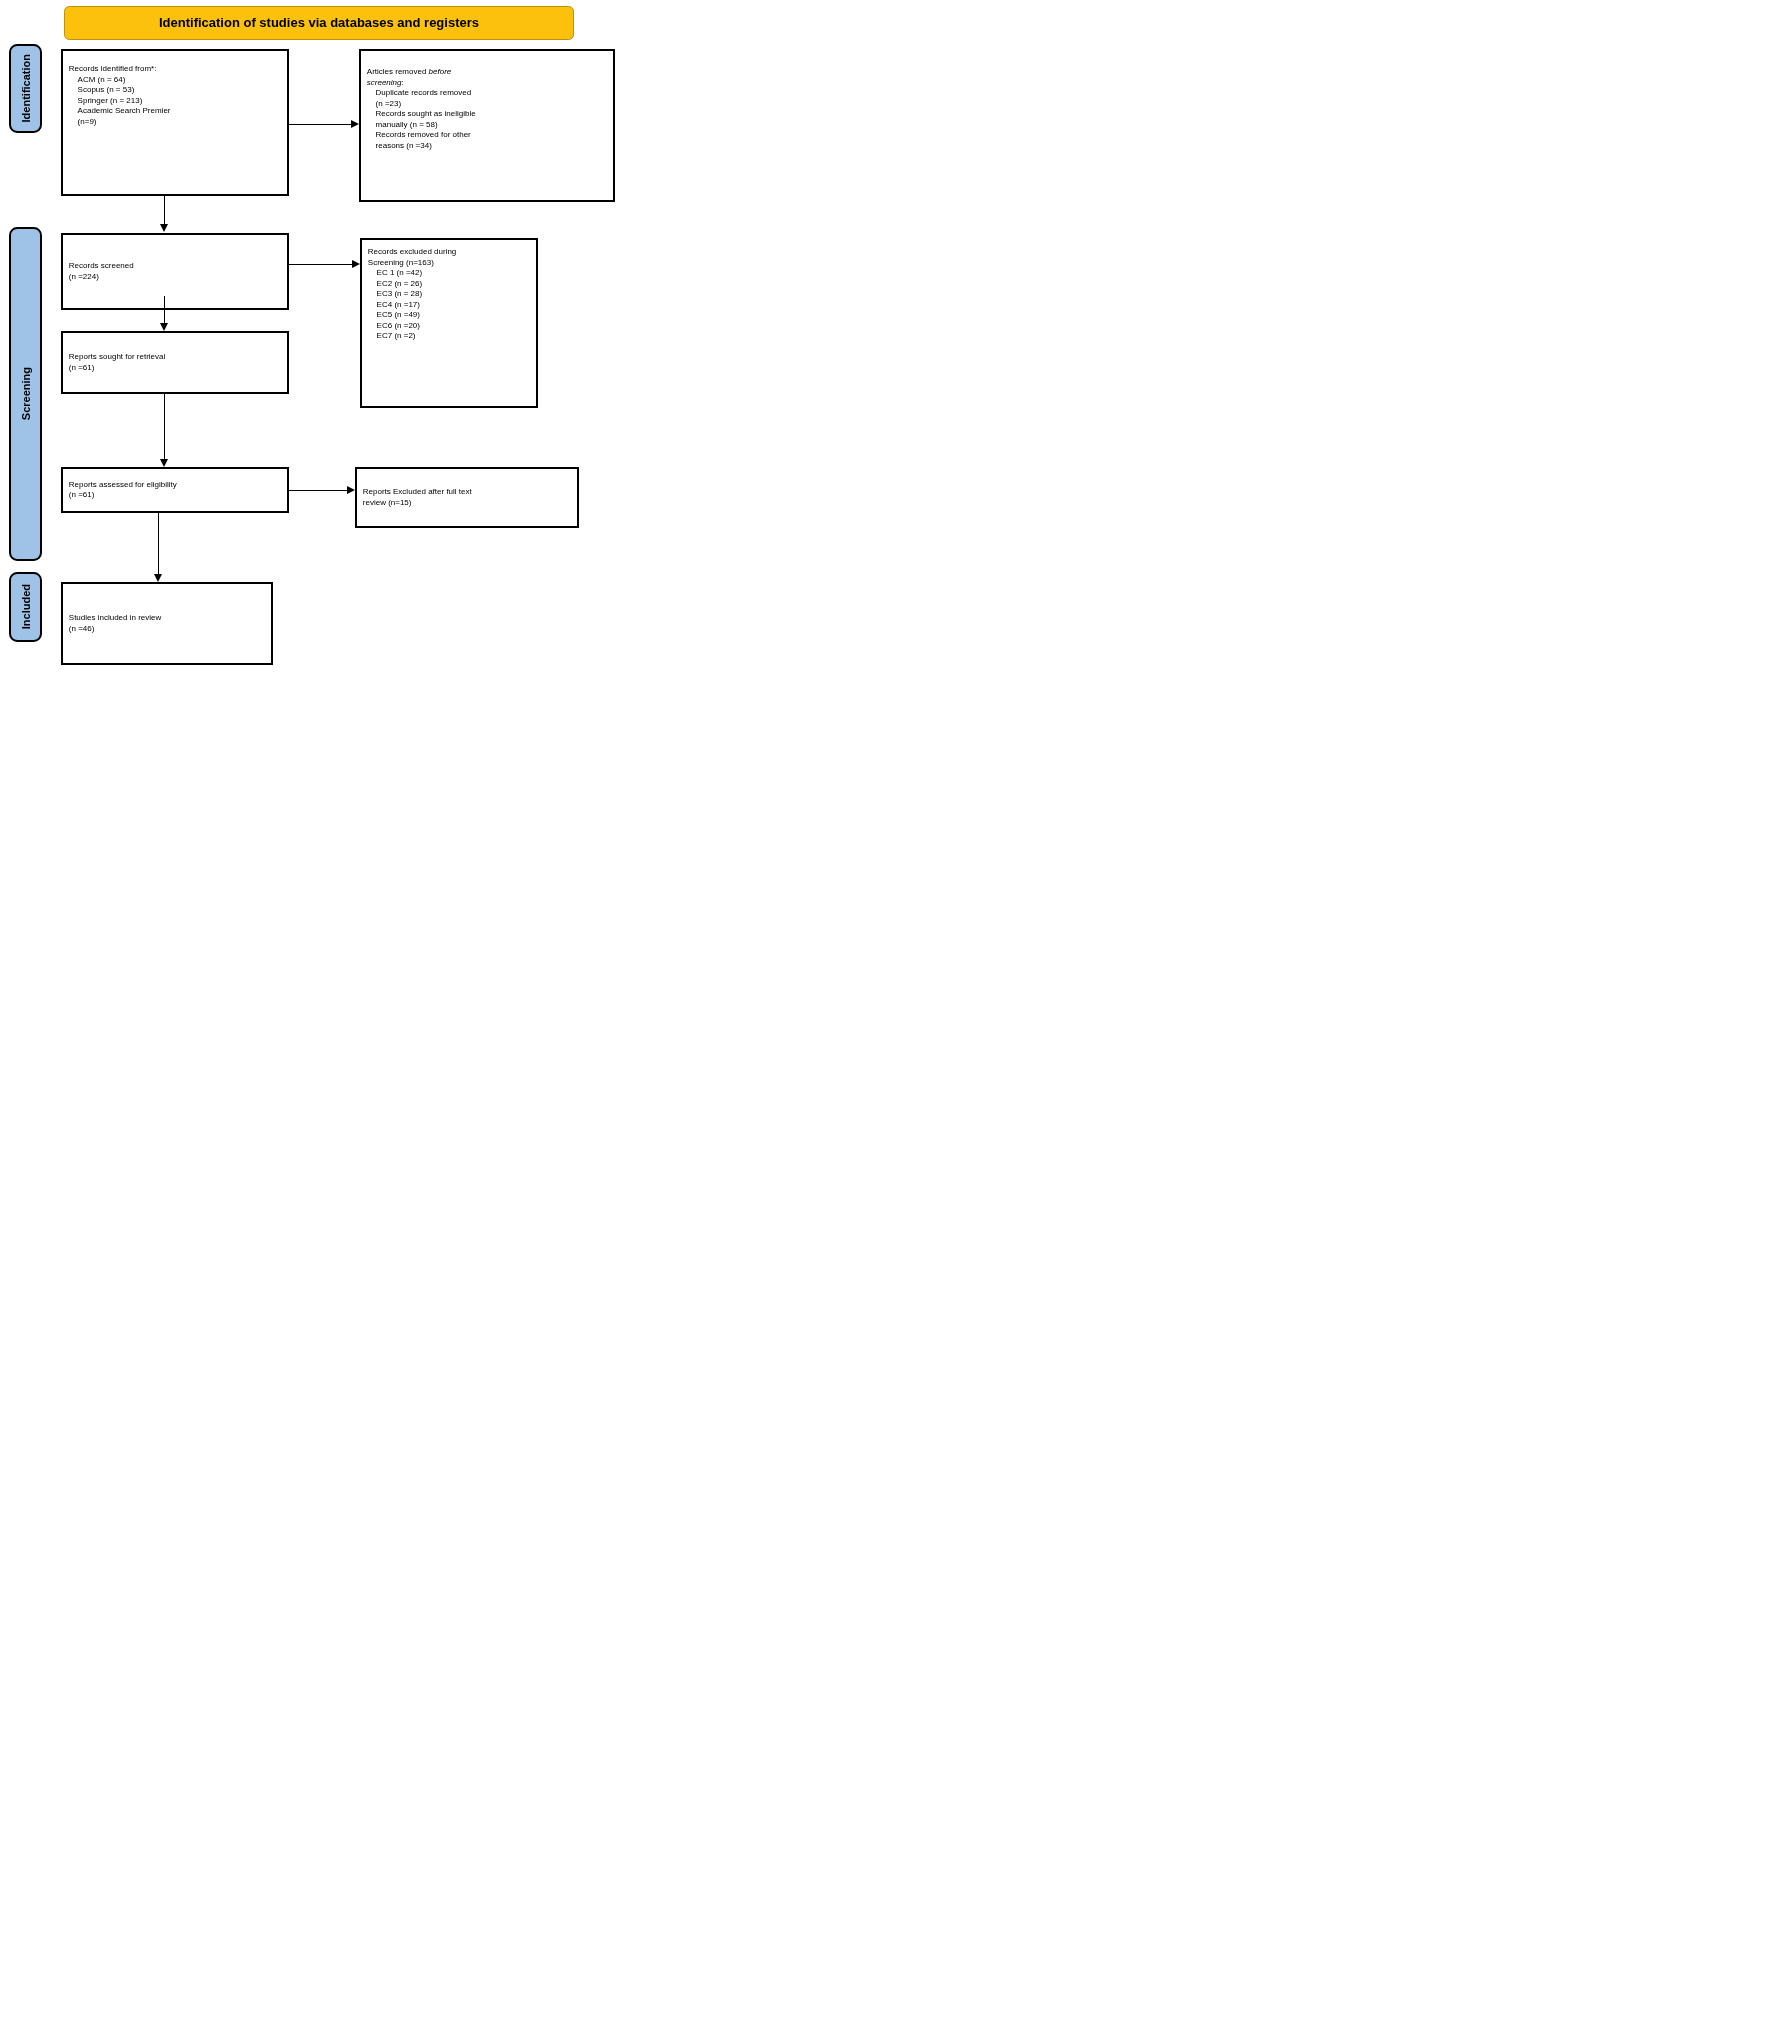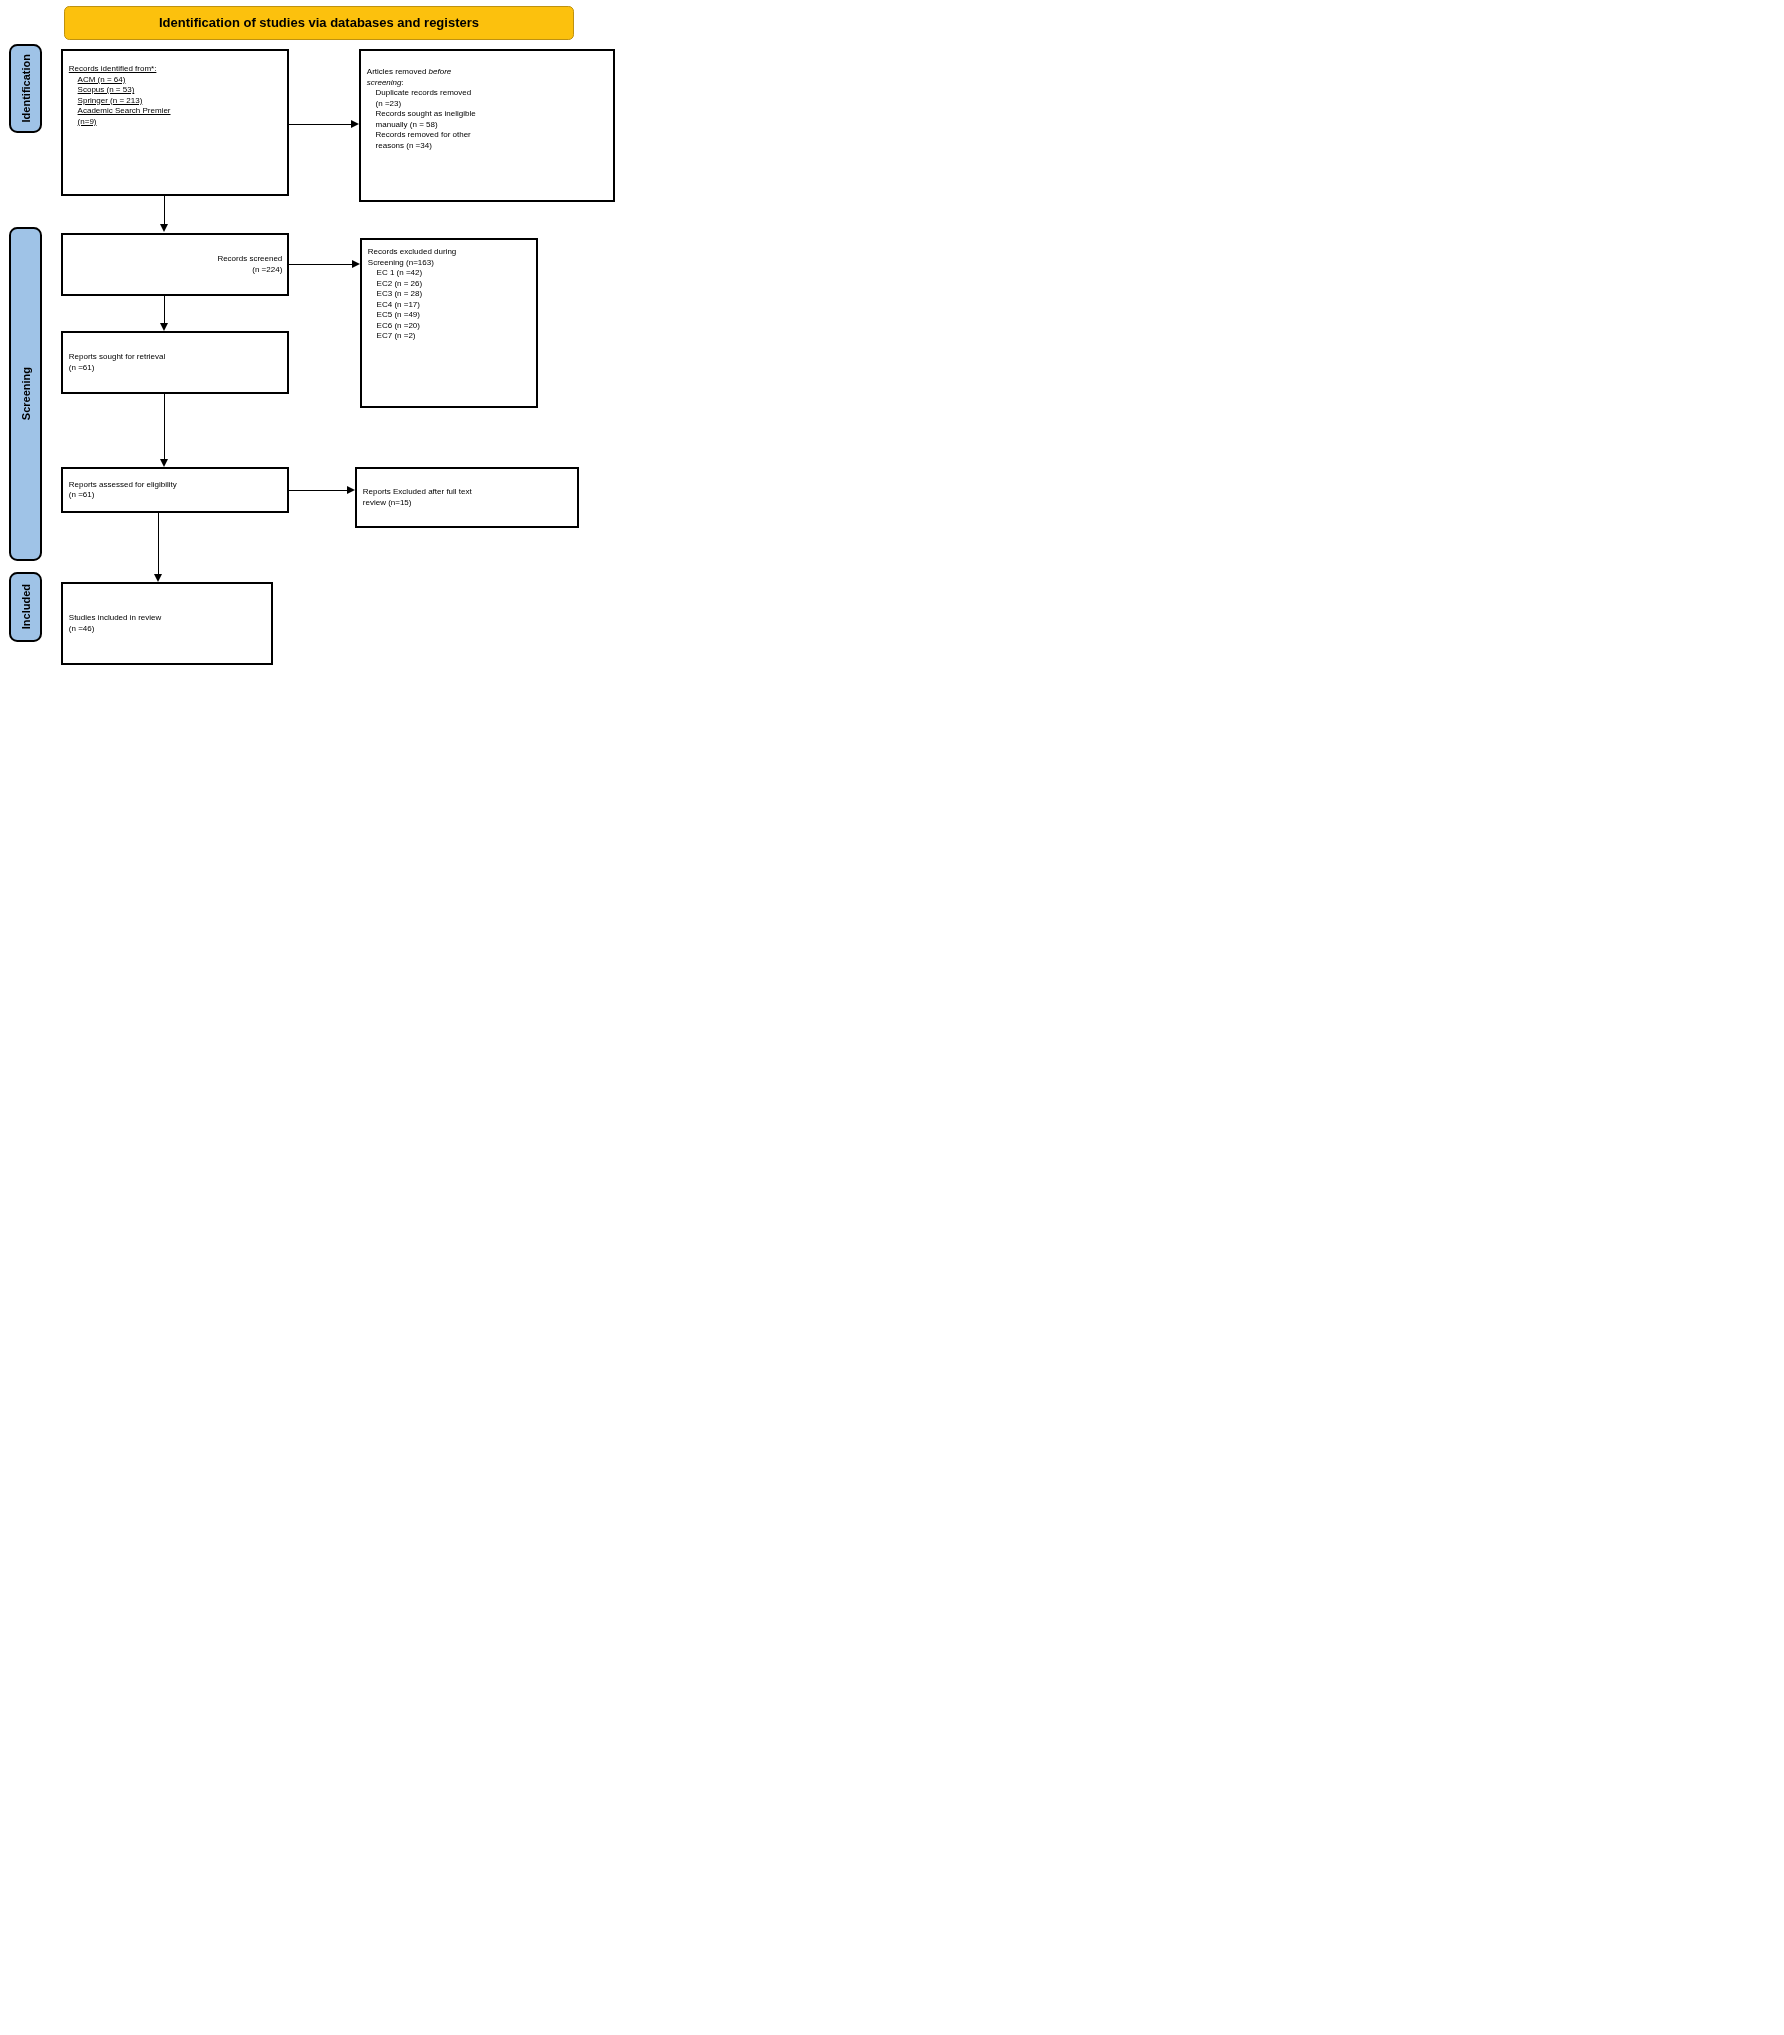--- a/index.html
+++ b/index.html
@@ -77,21 +77,21 @@
   <div class="side" style="top:44px;height:89px;">
     <span class="rot">Identification</span>
   </div>
   <div class="side" style="top:227px;height:334px;">
     <span class="rot">Screening</span>
   </div>
   <div class="side" style="top:572px;height:70px;">
     <span class="rot">Included</span>
   </div>
 
-  <div class="box" style="left:61px;top:49px;width:228px;height:147px;padding-top:13px;text-decoration:underline;">
+  <div class="box" style="left:61px;top:49px;width:228px;height:147px;padding-top:13px;">
     <div class="pad">
       <div>Records identified from*:</div>
       <div class="indent">
           <div>ACM (n = 64)</div>
           <div>Scopus (n = 53)</div>
           <div>Springer (n = 213)</div>
           <div>Academic Search Premier</div>
           <div>(n=9)</div>
         </div>
     </div>
@@ -109,21 +109,21 @@
           <div>Duplicate records removed</div>
           <div>(n =23)</div>
           <div>Records sought as ineligible</div>
           <div>manually (n = 58)</div>
           <div>Records removed for other</div>
           <div>reasons (n =34)</div>
         </div>
     </div>
   </div>
 
-  <div class="box vcenter" style="left:61px;top:233px;width:228px;height:63px;align-items:flex-end;">
+  <div class="box vcenter" style="left:61px;top:233px;width:228px;height:77px;">
     <div>Records screened</div>
     <div>(n =224)</div>
   </div>
 
   <div class="box" style="left:360px;top:222px;width:178px;height:170px;padding-top:7px;margin-top:16px;">
     <div class="pad">
       <div>
           <div>Records excluded during</div>
           <div>Screening (n=163)</div>
         </div>

